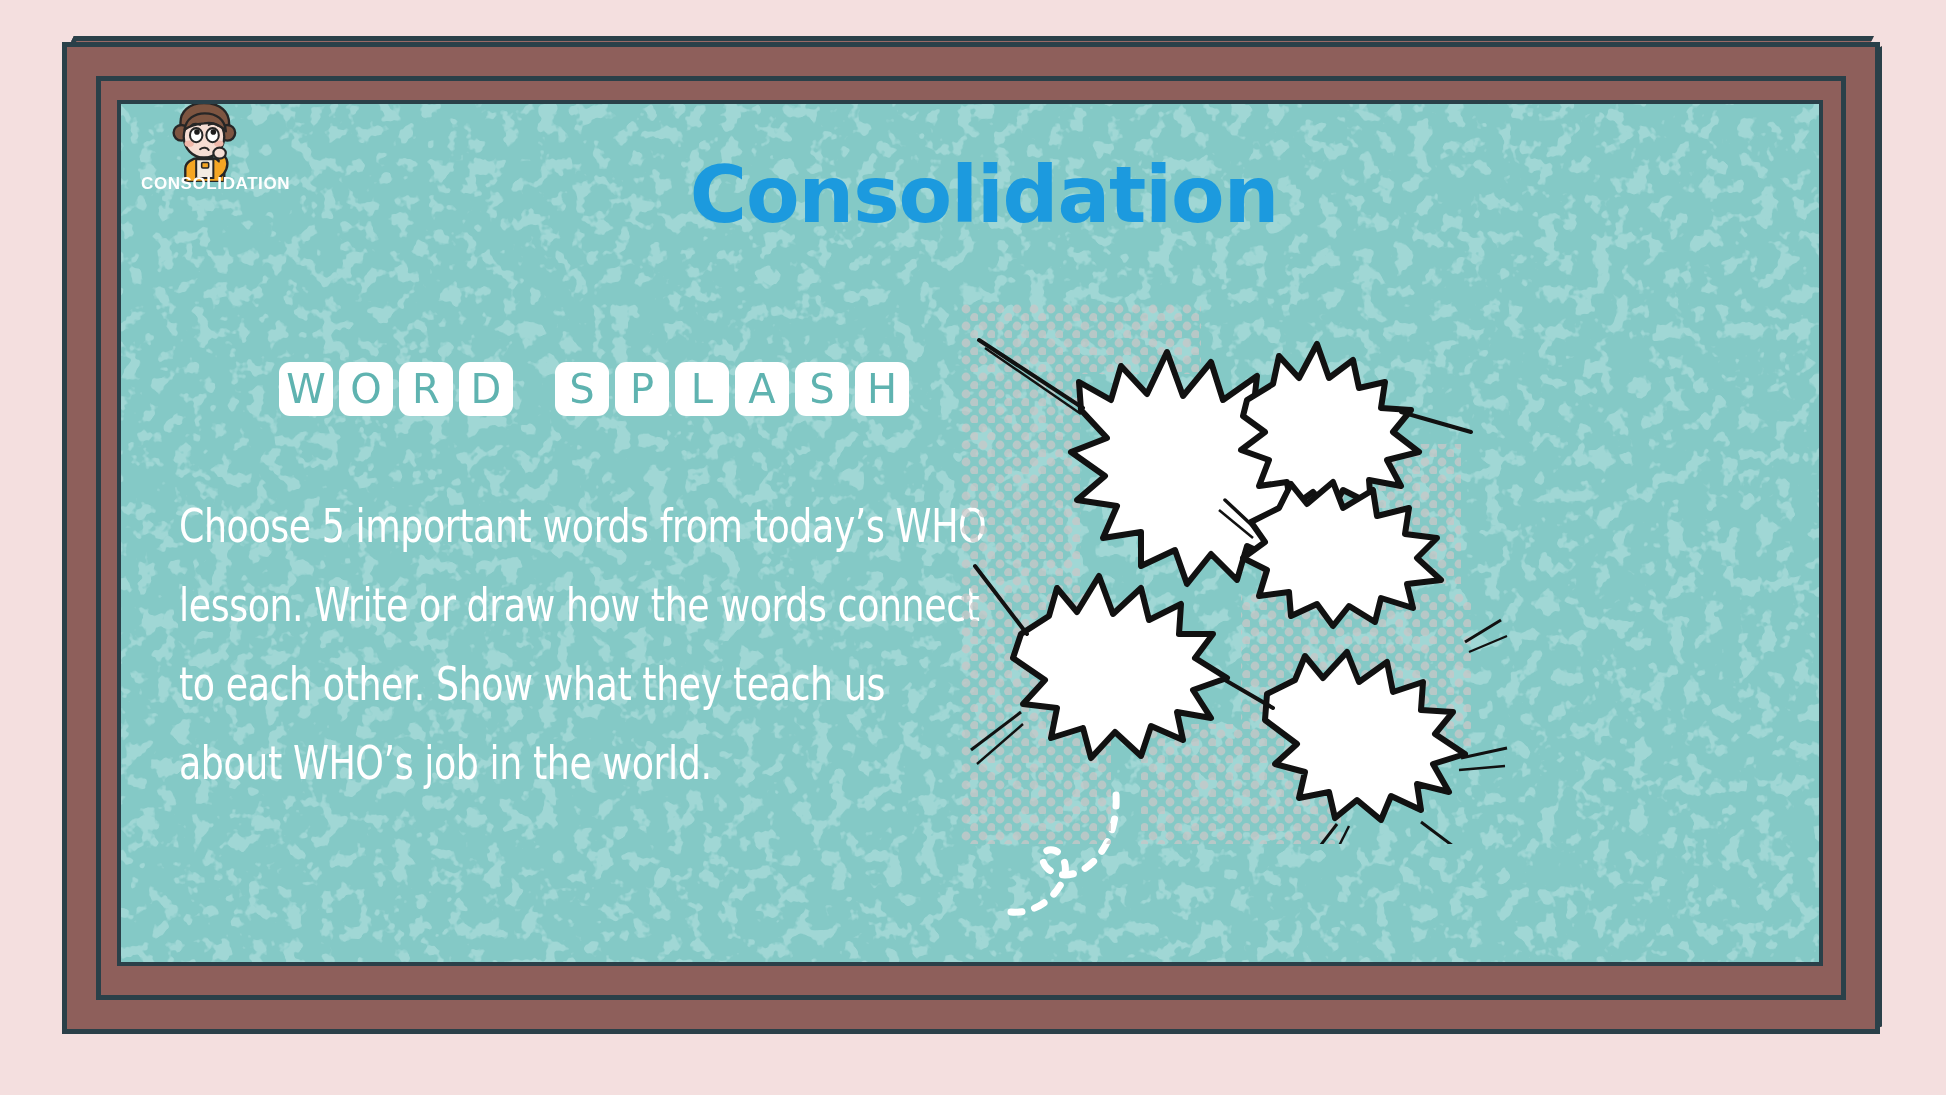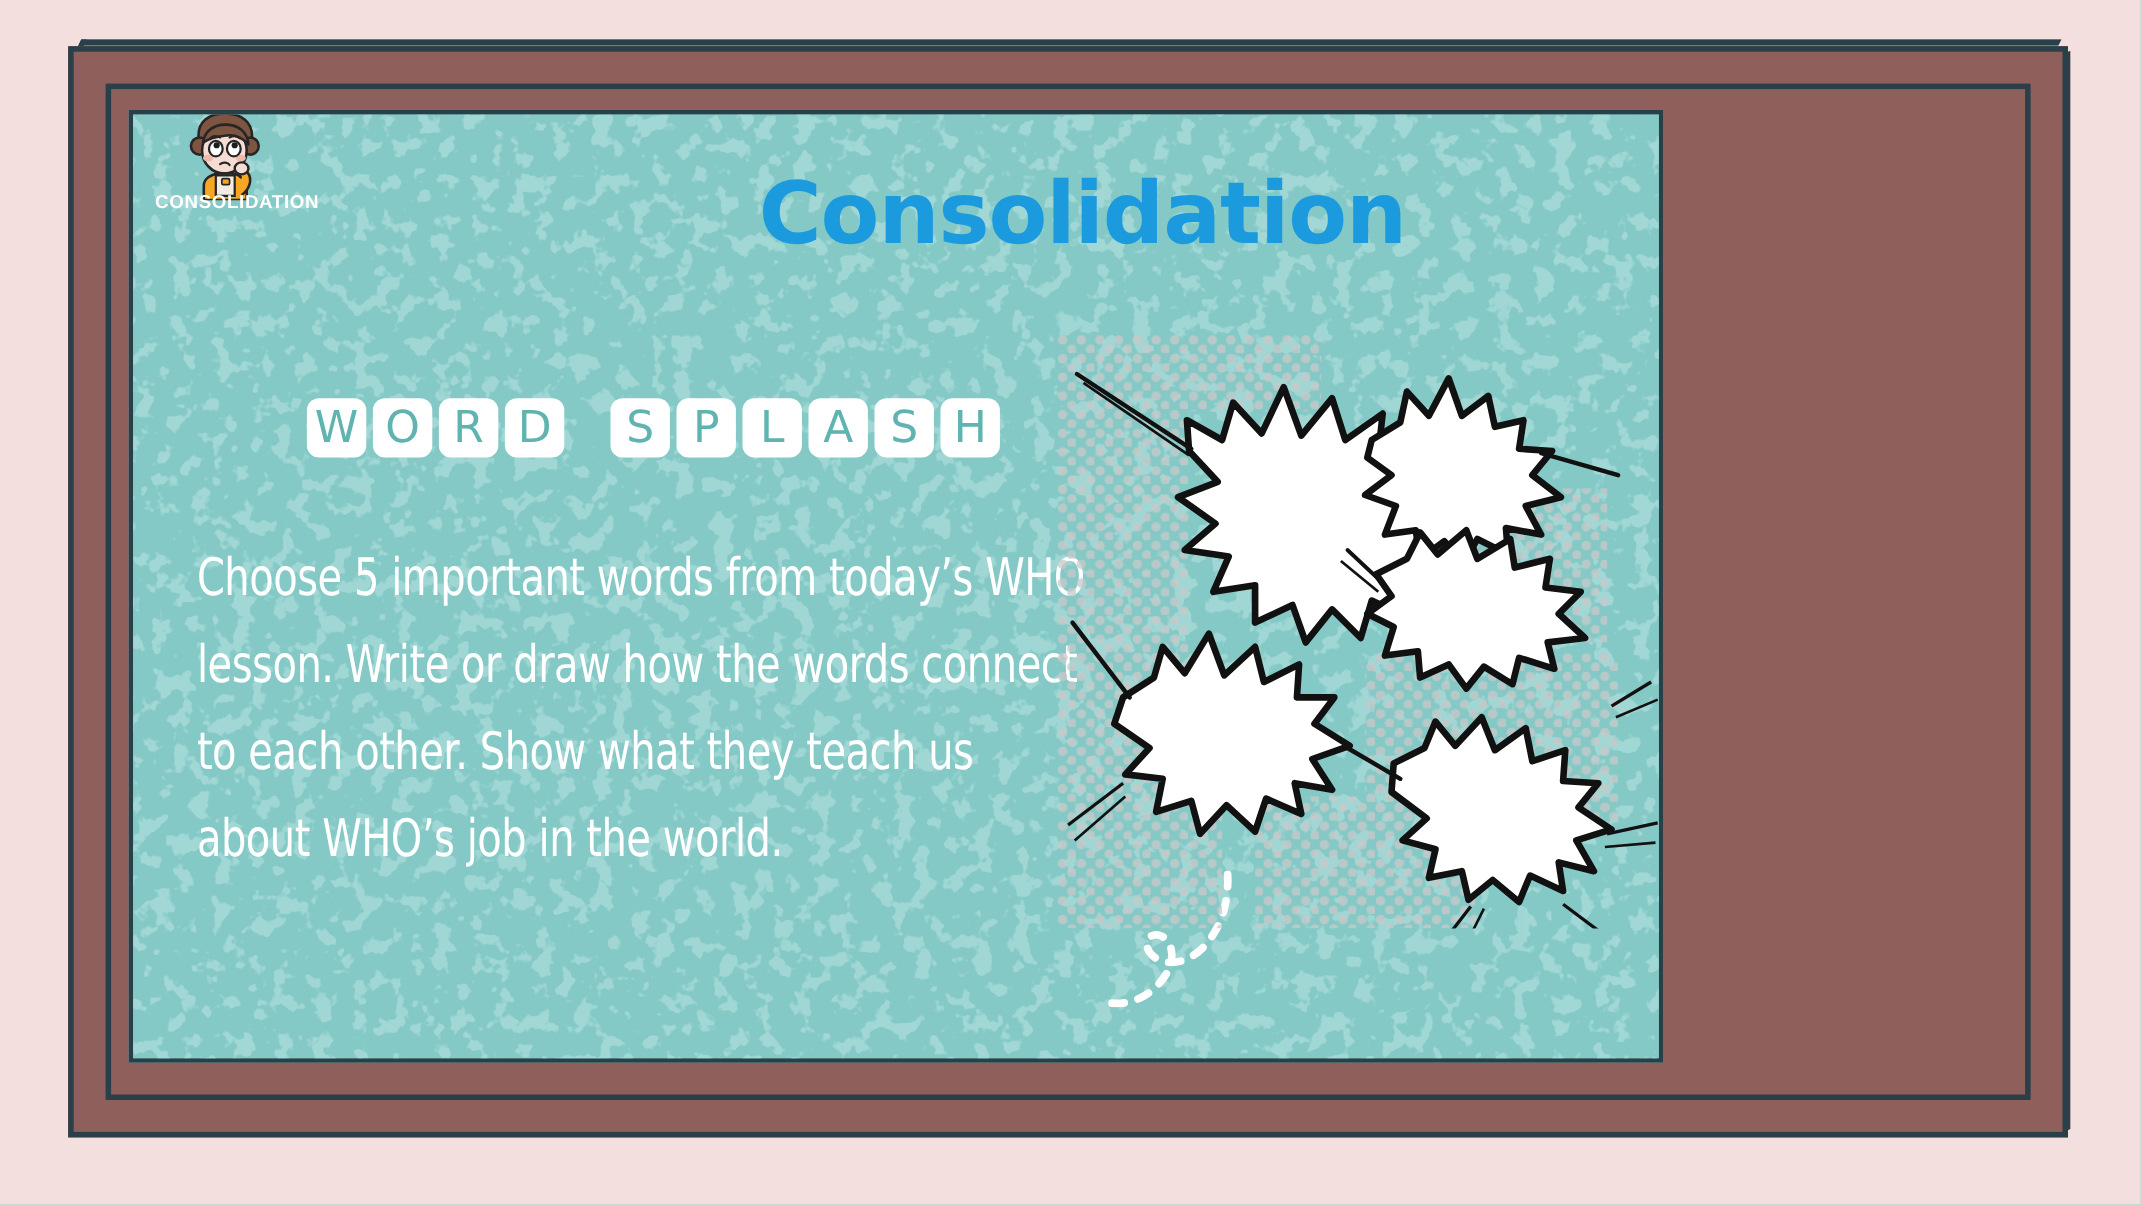--- a/index.html
+++ b/index.html
@@ -65,21 +65,21 @@
     border: 5px solid #2a4049;
     box-sizing: border-box;
     background: #8e5f5b;
   }
 
   
   .board {
     position: absolute;
     left: 117px;
     top: 100px;
-    width: 1395px;
+    width: 1706px;
     height: 866px;
     background-color: #84c9c6;
     border: 4px solid #2a4049;
     box-sizing: border-box;
     overflow: hidden;
   }
   .board-texture {
     position: absolute;
     inset: 0;
     opacity: 1;

